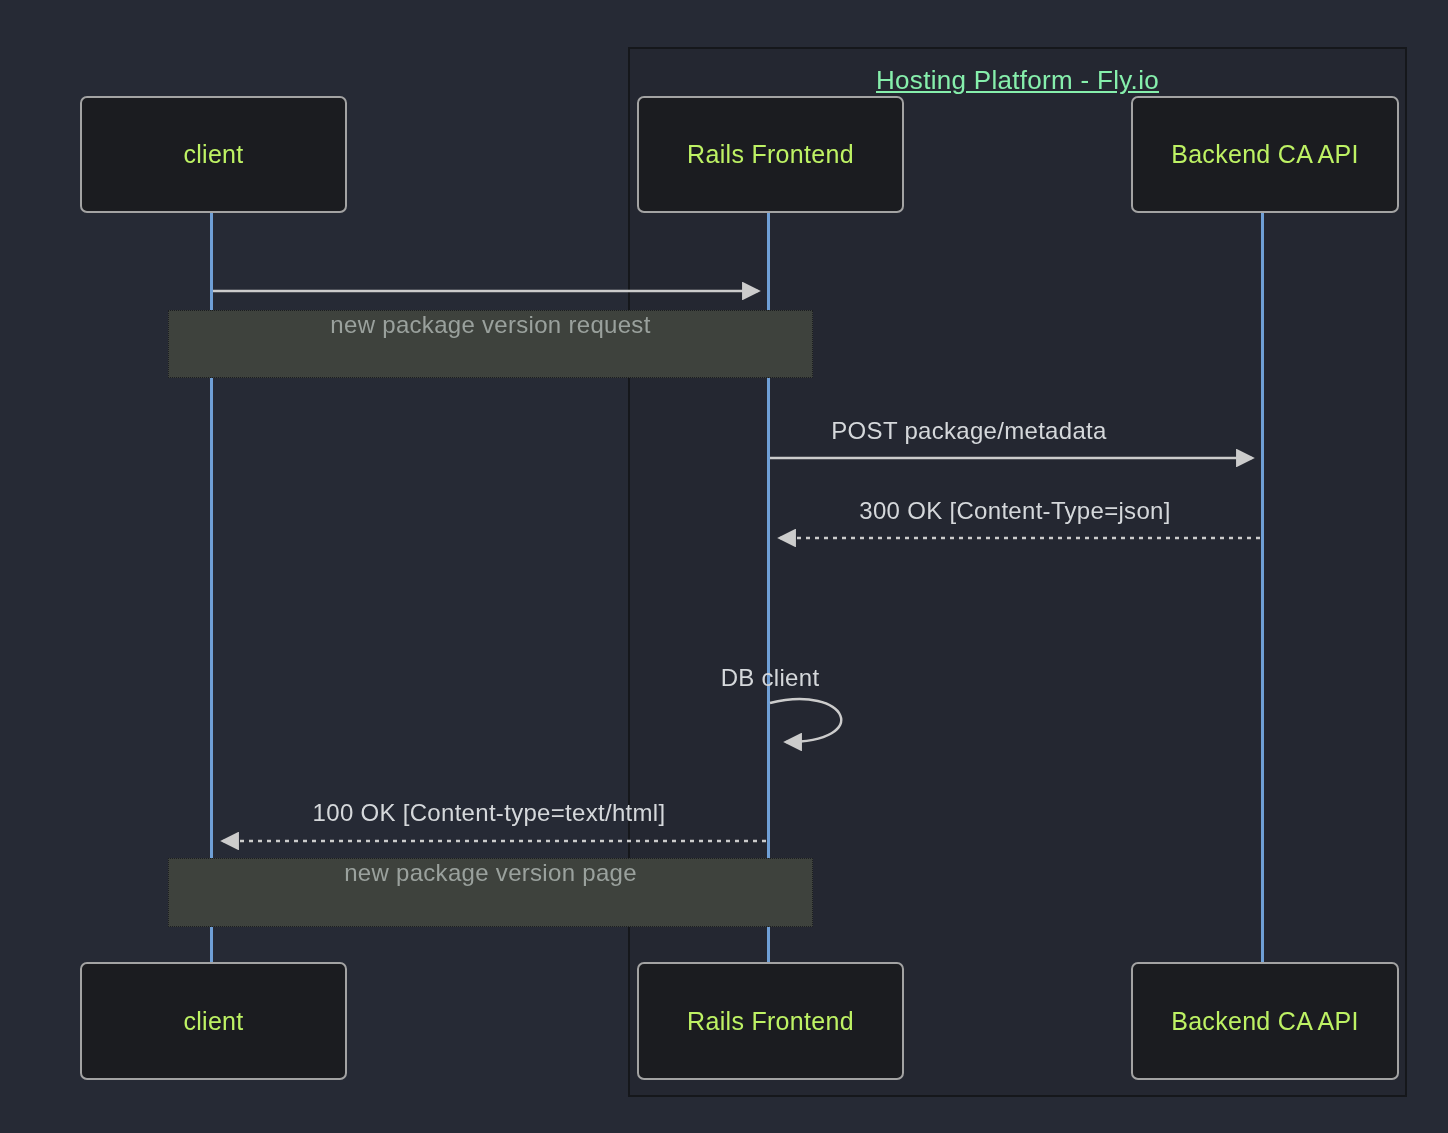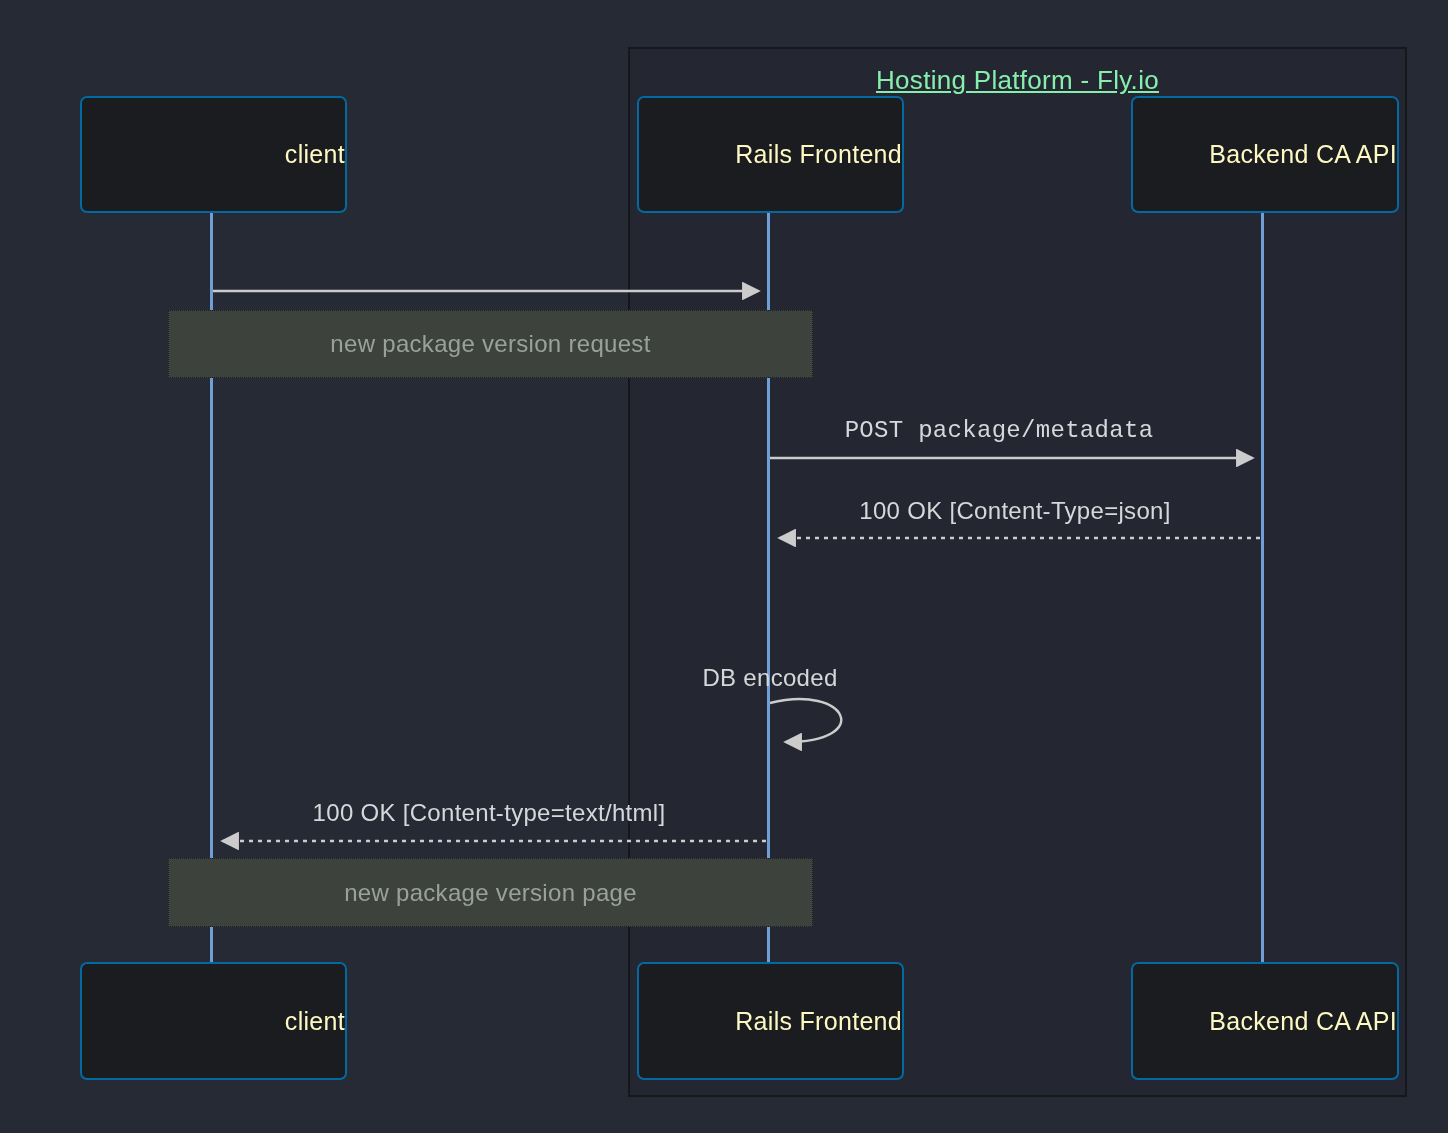--- a/index.html
+++ b/index.html
@@ -36,47 +36,47 @@
   .lifeline {
     position: absolute;
     width: 3px;
     background: #6f9fd6;
     z-index: 2;
   }
   
   .actor-box {
     position: absolute;
     background: #1b1c20;
-    border: 2px solid #0369a1;
+    border: 2px solid #a3a3a3;
     border-radius: 7px;
     display: flex;
     align-items: center;
-    justify-content: flex-end;
-    color: #fef9c3;
+    justify-content: center;
+    color: #bef264;
     font-size: 25px;
     letter-spacing: 0.3px;
     z-index: 6;
   }
   
   .msg-label {
     position: absolute;
     text-align: center;
     color: #d5d8db;
     font-size: 24px;
     letter-spacing: 0.3px;
     z-index: 4;
     white-space: nowrap;
   }
   
   .note-box {
     position: absolute;
     background: #3e423d;
     border: 1px dotted #1b1d20;
     display: flex;
-    align-items: center;
+    align-items: flex-start;
     justify-content: center;
     color: #9aa19d;
     font-size: 24px;
     letter-spacing: 0.3px;
     z-index: 5;
   }
   .arrow-layer {
     position: absolute;
     left: 0; top: 0;
     z-index: 3;
@@ -101,23 +101,23 @@
         <path d="M0,0 L10,5 L0,10 z" fill="#cccccc"></path>
       </marker>
     </defs>
     <line x1="213" y1="291" x2="758" y2="291" stroke="#cccccc" stroke-width="2.5" marker-end="url(#arrowhead)"></line>
     <line x1="770" y1="458" x2="1252" y2="458" stroke="#cccccc" stroke-width="2.5" marker-end="url(#arrowhead)"></line>
     <line x1="1260" y1="538" x2="780" y2="538" stroke="#cccccc" stroke-width="2.5" stroke-dasharray="4 5" marker-end="url(#arrowhead)"></line>
     <path d="M 770 703 C 848 684, 874 742, 786 742" fill="none" stroke="#cccccc" stroke-width="2.5" marker-end="url(#arrowhead)"></path>
     <line x1="766" y1="841" x2="223" y2="841" stroke="#cccccc" stroke-width="2.5" stroke-dasharray="4 5" marker-end="url(#arrowhead)"></line>
   </svg>
 
-  <div class="msg-label" style="left:749px; top:417px; width:500px;font-family:Liberation Mono, monospace;">POST package/metadata</div>
-  <div class="msg-label" style="left:765px; top:497px; width:500px;">100 OK [Content-Type=json]</div>
-  <div class="msg-label" style="left:645px; top:664px; width:250px;">DB encoded</div>
+  <div class="msg-label" style="left:719px; top:417px; width:500px;">POST package/metadata</div>
+  <div class="msg-label" style="left:765px; top:497px; width:500px;">300 OK [Content-Type=json]</div>
+  <div class="msg-label" style="left:645px; top:664px; width:250px;">DB client</div>
   <div class="msg-label" style="left:239px; top:799px; width:500px;">100 OK [Content-type=text/html]</div>
 
   <div class="note-box" style="left:168px; top:310px; width:643px; height:66px;">
     <span>new package version request</span>
   </div>
   <div class="note-box" style="left:168px; top:858px; width:643px; height:67px;">
     <span>new package version page</span>
   </div>
 
   <div class="actor-box" style="left:80px; top:96px; width:263px; height:113px;">

